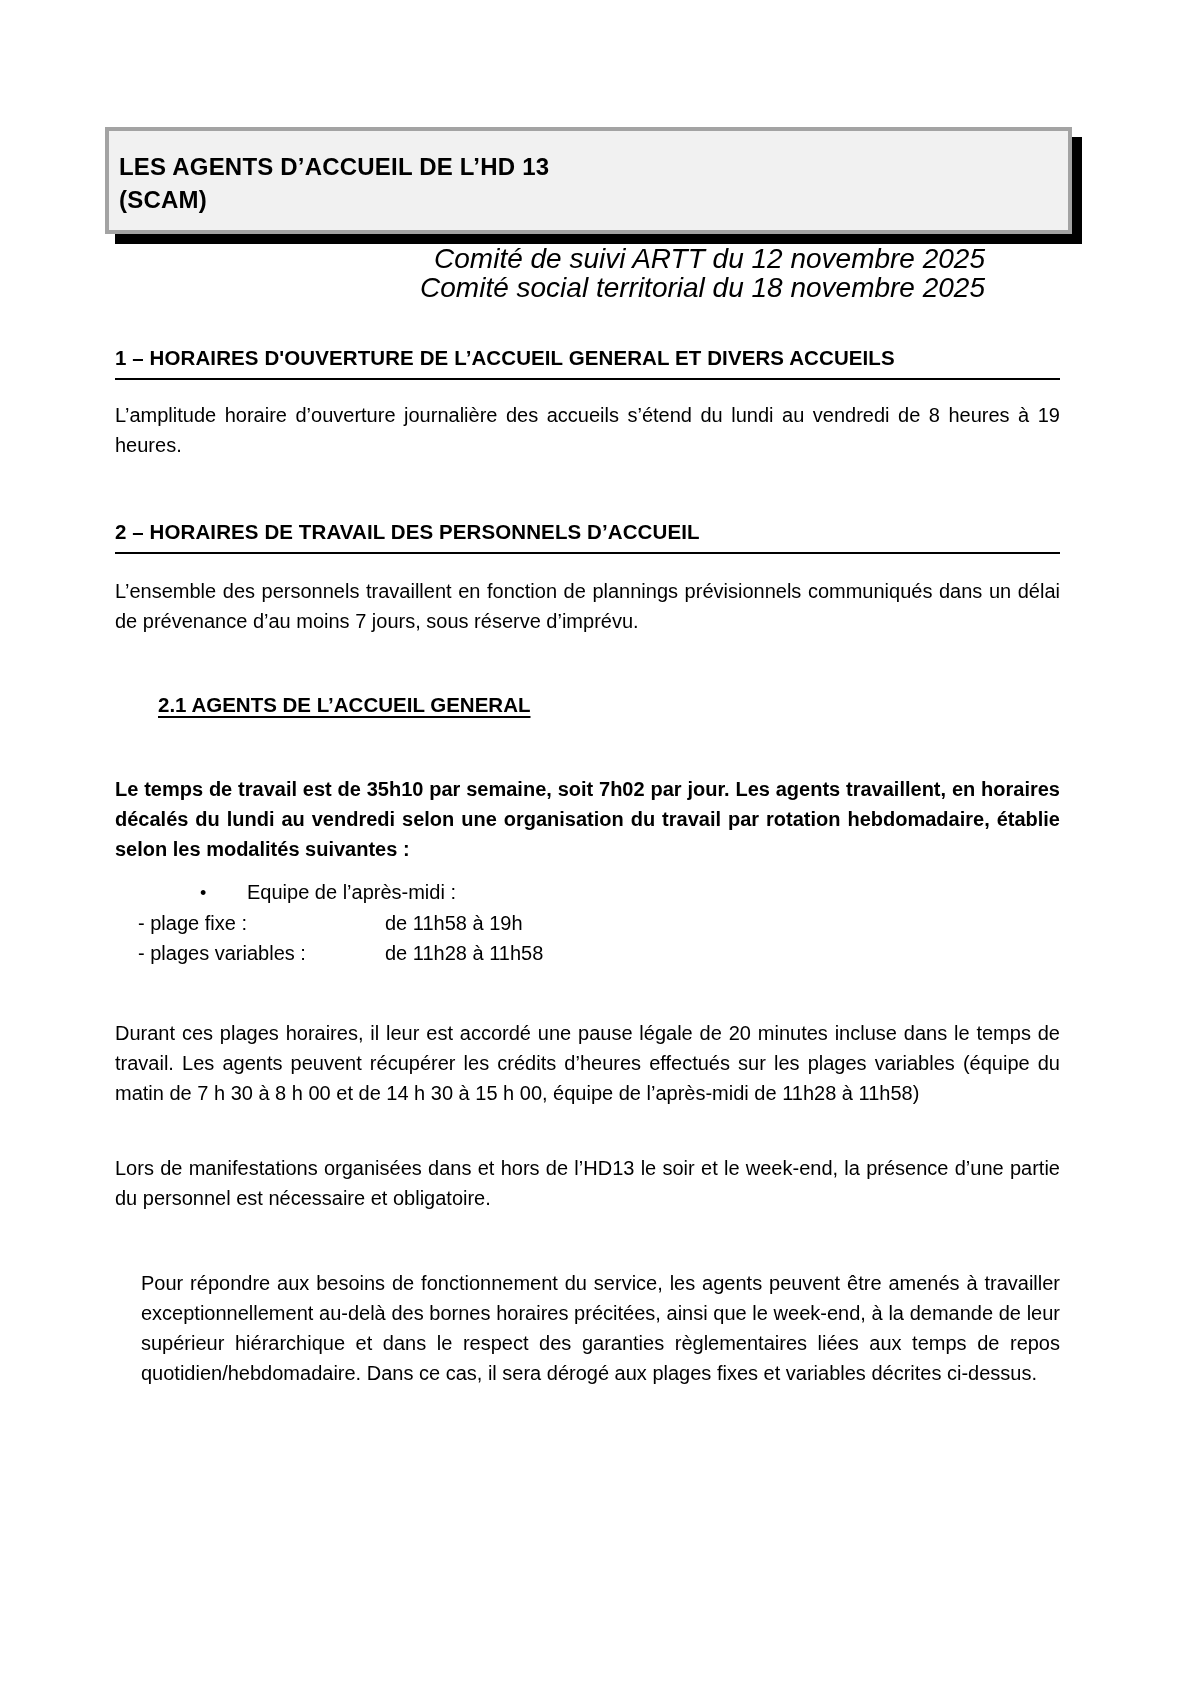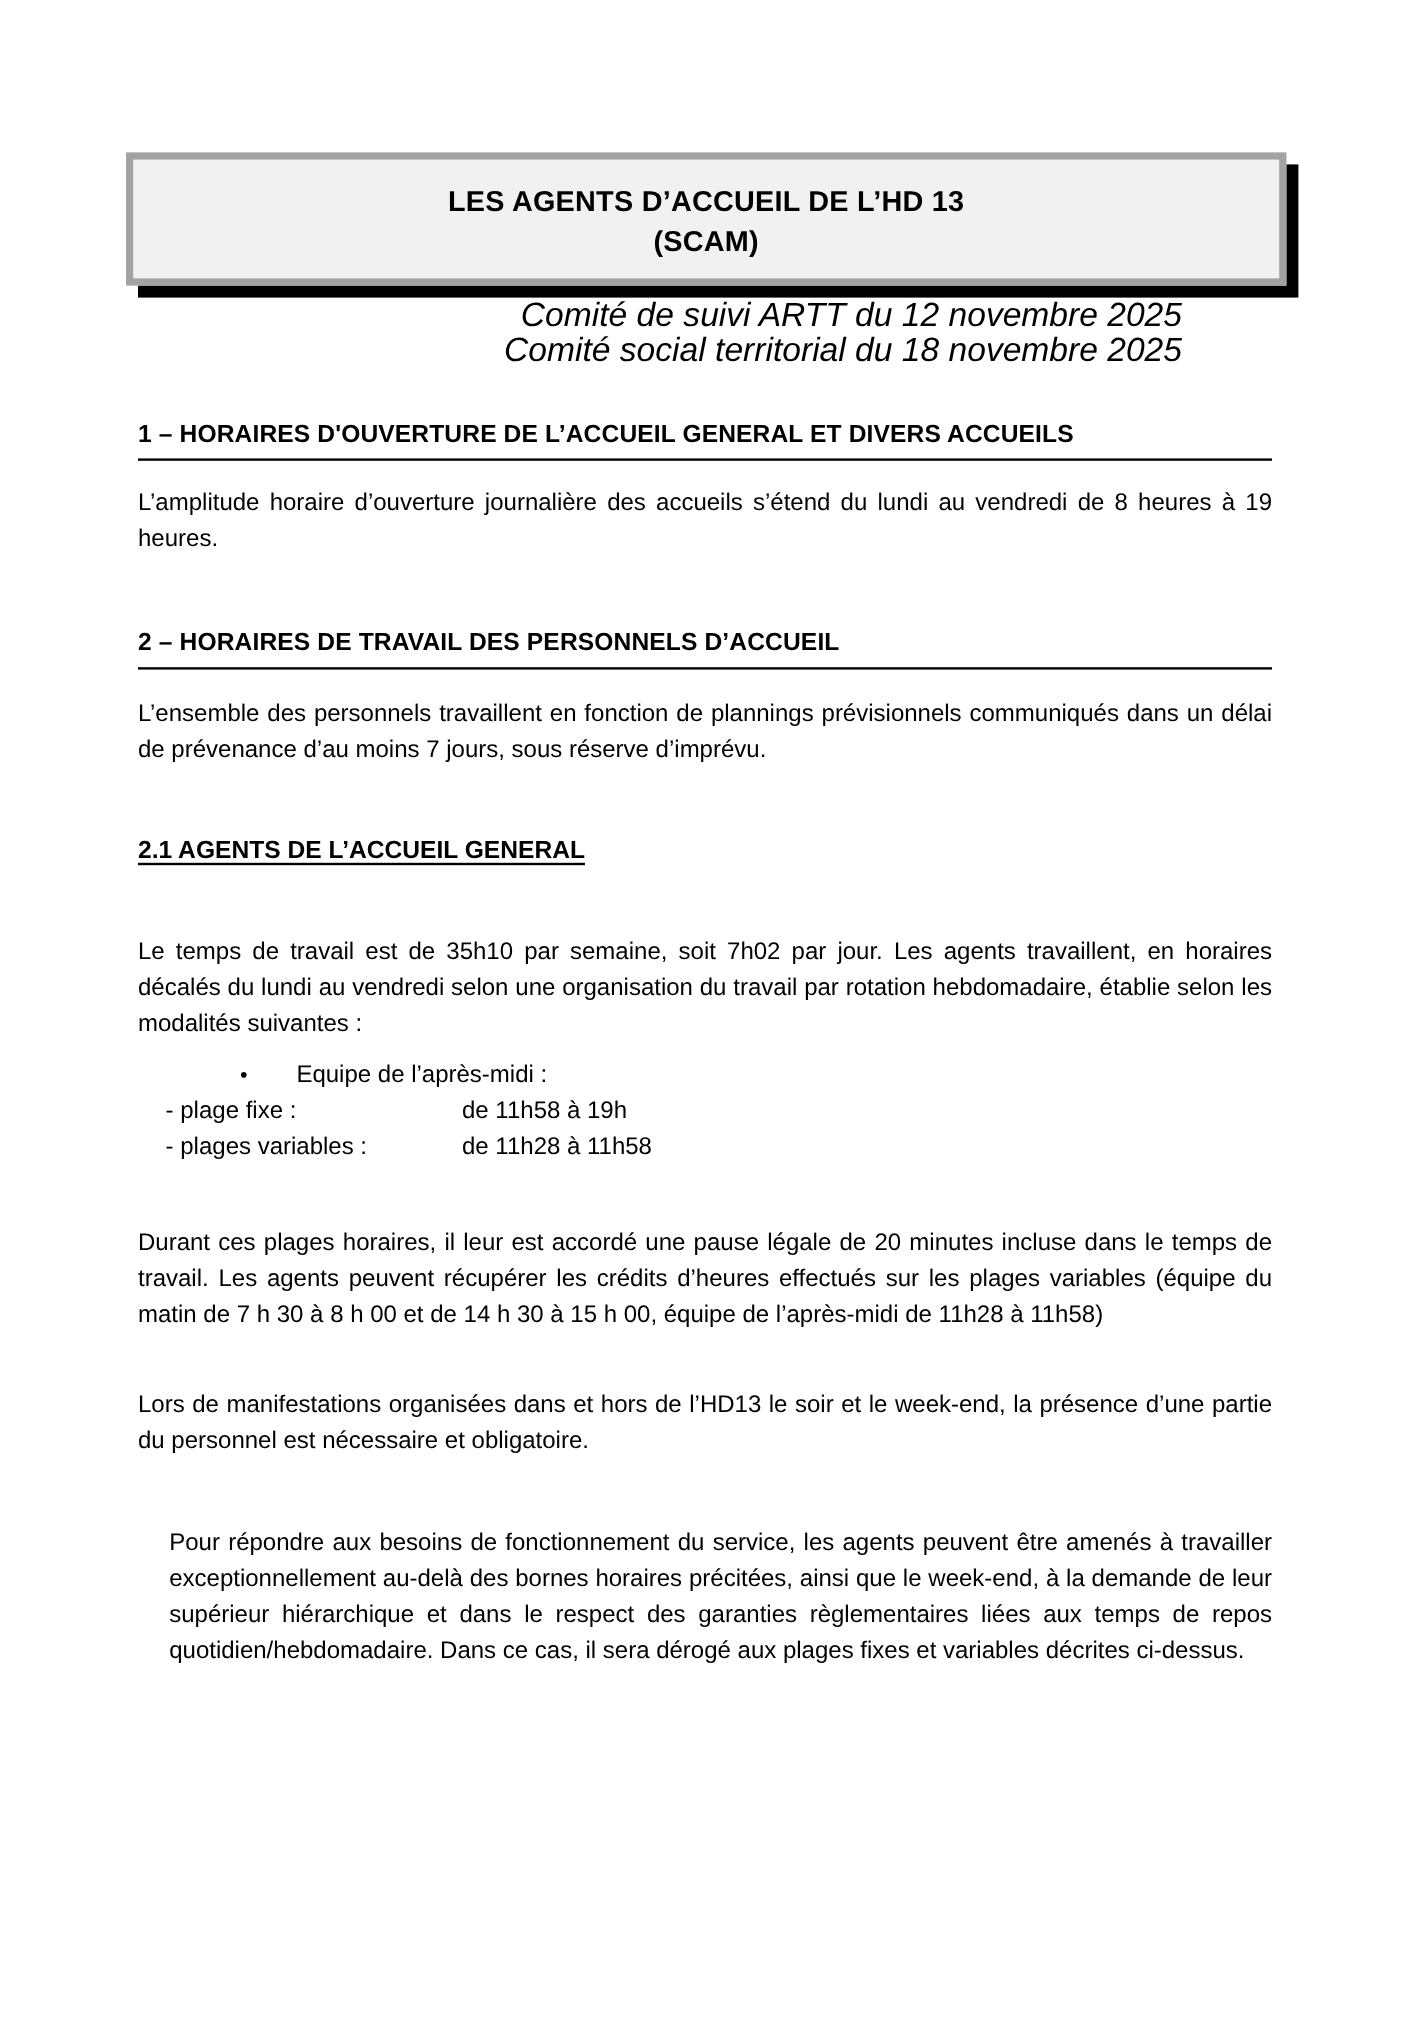--- a/index.html
+++ b/index.html
@@ -13,24 +13,24 @@
     overflow: hidden;
   }
   .content {
     padding: 0 128px 0 115px;
   }
   
   .title-box {
     box-sizing: border-box;
     margin: 127px 0 0 105px;
     width: 967px;
-    border: 6px solid #a3a3a3;
+    border: 4px solid #a3a3a3;
     background: #f1f1f1;
     box-shadow: 10px 10px 0 #000000;
-    text-align: center;
+    text-align: left;
     padding: 19px 10px 14px 10px;
   }
   .title-line {
     font-size: 24px;
     font-weight: bold;
     line-height: 33px;
     letter-spacing: 0.2px;
   }
   .meta {
     margin-top: 10px;
@@ -50,30 +50,31 @@
   }
   .h1 { margin-top: 42px; }
   .h2 { margin-top: 58px; }
   .h3 {
     margin-top: 55px;
     font-size: 20.5px;
     font-weight: bold;
     line-height: 28px;
     text-decoration: underline;
     text-underline-offset: 4px;
+    margin-left: 43px;
   }
   .para {
     font-size: 20px;
     line-height: 30px;
     text-align: justify;
     margin: 0;
   }
   .p1 { margin-top: 20px; }
   .p2 { margin-top: 22px; }
-  .p-intro { margin-top: 55px; }
+  .p-intro { margin-top: 55px; font-weight: bold; }
   .p-pause { margin-top: 50px; }
   .p-manif { margin-top: 45px; }
   .p-besoins { margin-top: 55px; margin-left: 26px; }
   .team-block { font-size: 20px; line-height: 30px; }
   .team-1 { margin-top: 26px; }
   .team-2 { margin-top: 13px; }
   .bullet-line { padding-left: 85px; }
   .bullet-marker {
     display: inline-block;
     width: 47px;

